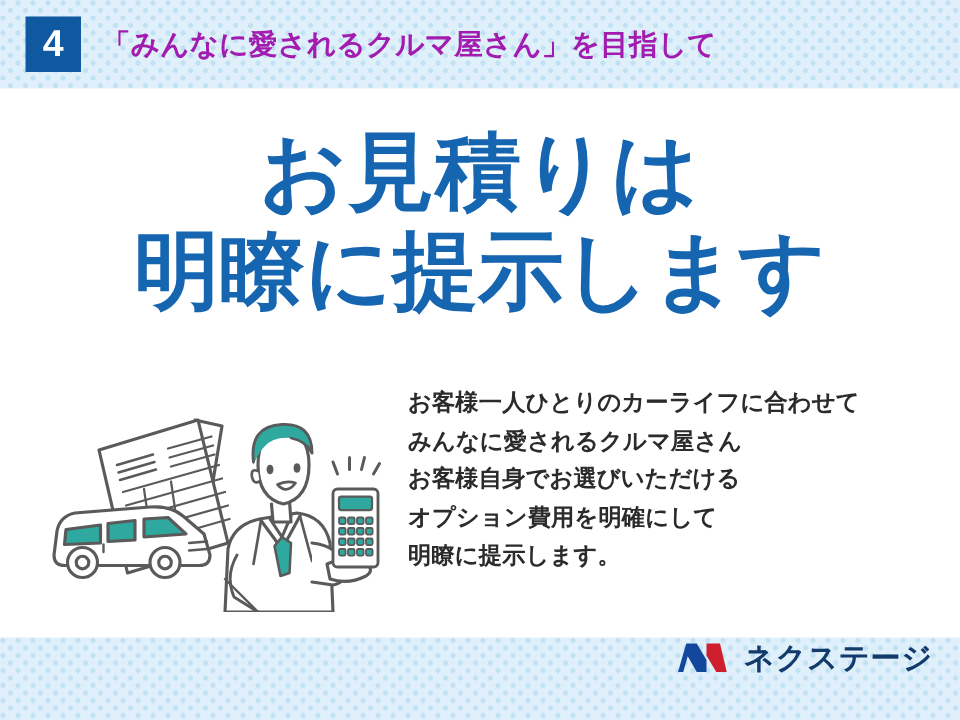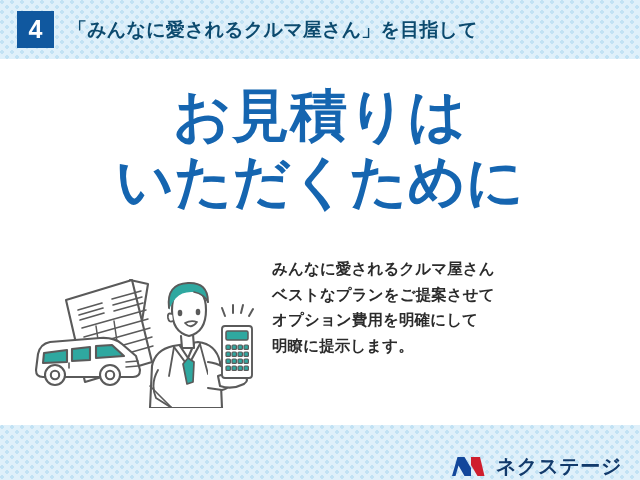--- a/index.html
+++ b/index.html
@@ -65,21 +65,21 @@
     font-weight: bold;
     line-height: 37px;
     text-align: center;
     flex: 0 0 auto;
     letter-spacing: 0;
   }
   .header-title {
     margin-left: 14px;
     font-size: 19px;
     font-weight: bold;
-    color: #0c4a6e;
+    color: #a21caf;
     letter-spacing: 0.2px;
     white-space: nowrap;
   }
 
   
   .headline {
     position: absolute;
     top: 82px;
     left: 0;
     width: 640px;
@@ -130,21 +130,21 @@
   }
 
   
   .footer-inner {
     position: absolute;
     bottom: 0;
     left: 0;
     width: 640px;
     height: 55px;
     display: flex;
-    align-items: flex-end;
+    align-items: flex-start;
     justify-content: flex-end;
     padding-right: 18px;
     box-sizing: border-box;
   }
   .brand {
     display: flex;
     align-items: center;
     gap: 9px;
   }
   .brand-mark {
@@ -167,26 +167,27 @@
 <div class="banner">
 
   <div class="pattern-bar header-bar"></div>
   <div class="header-inner">
     <div class="section-badge">4</div>
     <div class="header-title">「みんなに愛されるクルマ屋さん」を目指して</div>
   </div>
 
   <div class="headline">
     <span class="ln ln1">お見積りは</span>
-    <span class="ln ln2">いただくために</span>
+    <span class="ln ln2">明瞭に提示します</span>
   </div>
 
   <div class="body-copy">
+    <span class="ln">お客様一人ひとりのカーライフに合わせて</span>
     <span class="ln">みんなに愛されるクルマ屋さん</span>
-    <span class="ln">ベストなプランをご提案させて</span>
+    <span class="ln">お客様自身でお選びいただける</span>
     <span class="ln">オプション費用を明確にして</span>
     <span class="ln">明瞭に提示します。</span>
   </div>
 
   <div class="illustration">
     <svg viewBox="0 0 250 150" xmlns="http://www.w3.org/2000/svg">
       <g fill="none" stroke="#5a5a5a" stroke-width="2.1" stroke-linecap="round" stroke-linejoin="round">
 
         <path d="M108 22 L126 26 L112 112 L95 108 Z" fill="#ffffff"></path>
 

